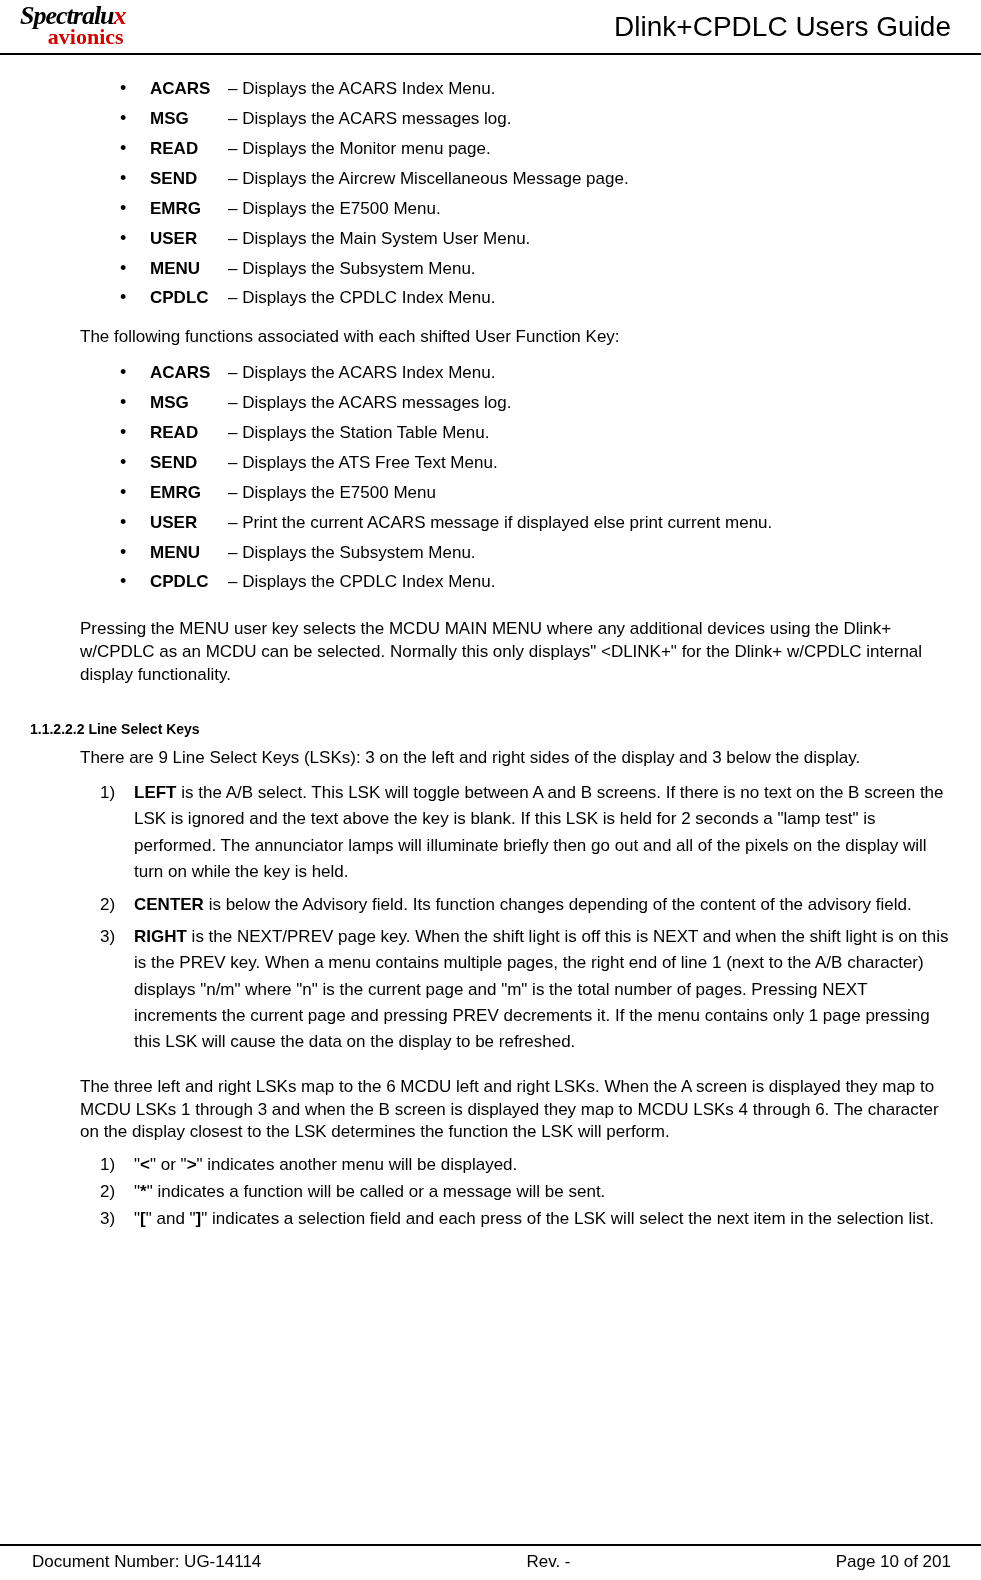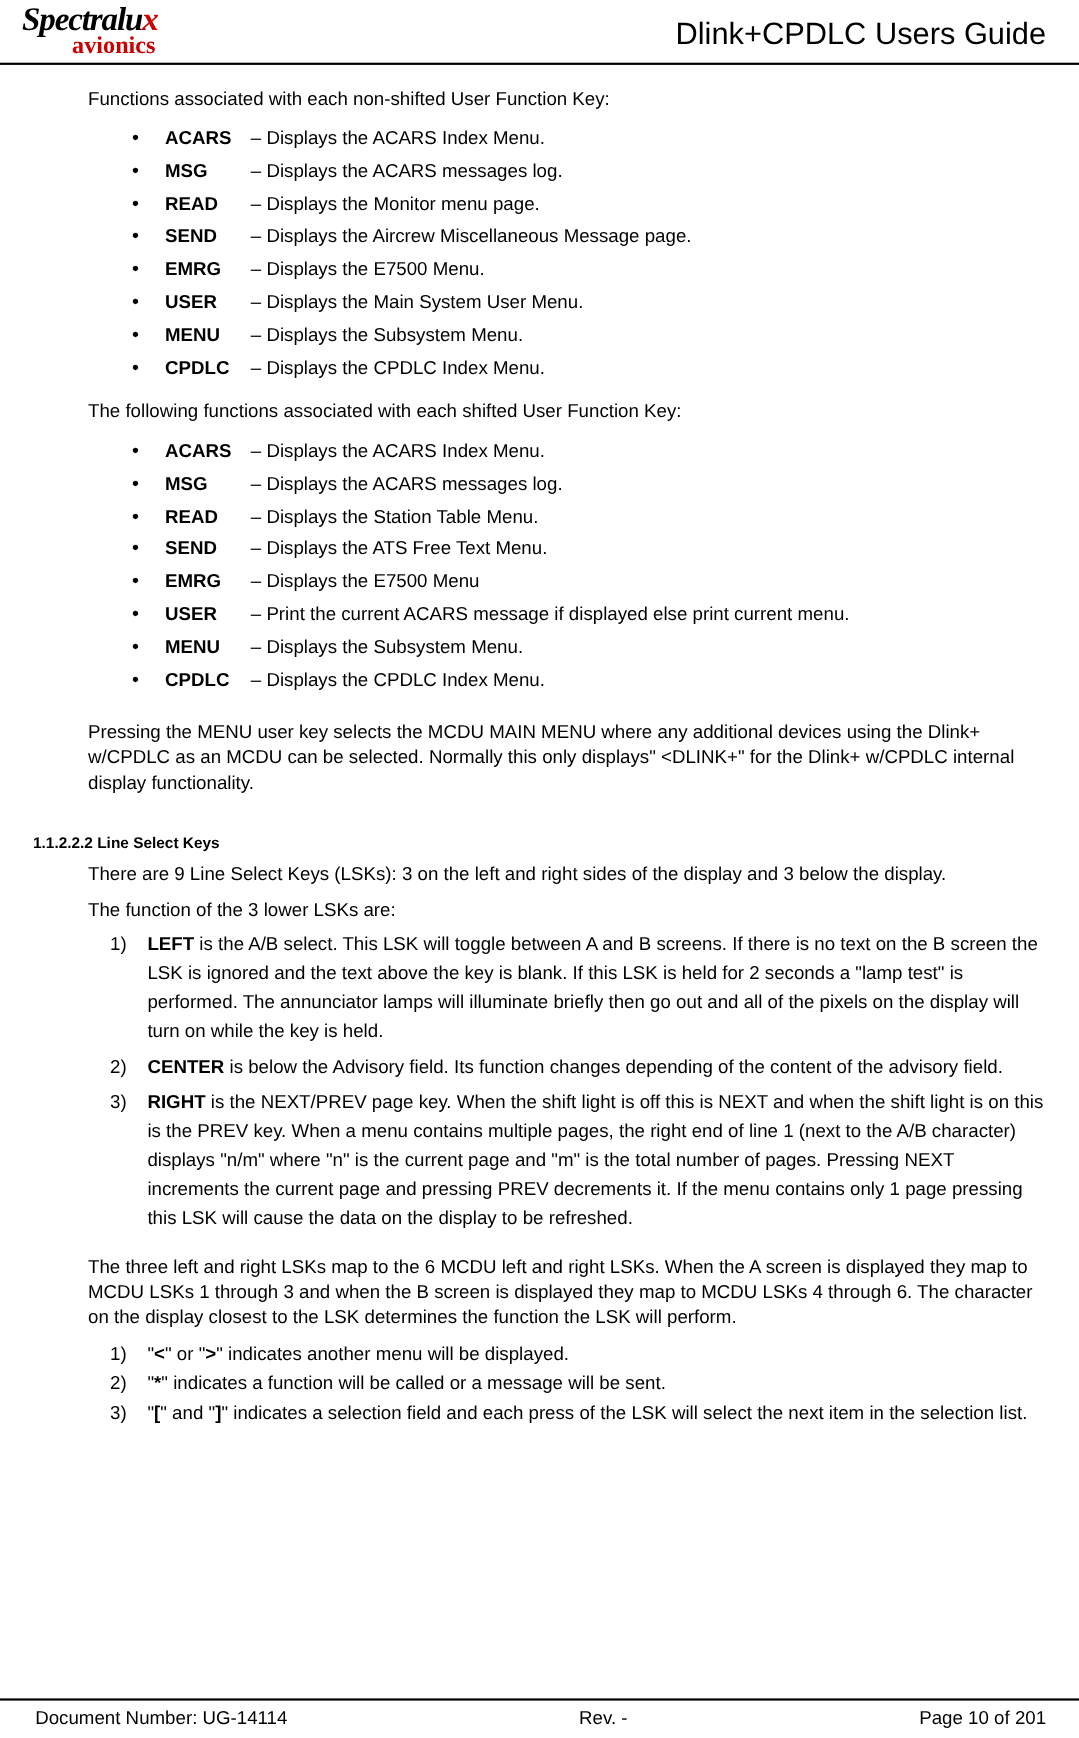--- a/index.html
+++ b/index.html
@@ -22,21 +22,21 @@
     }
     .logo {
       display: flex;
       flex-direction: column;
       line-height: 0.9;
     }
     .logo-top {
       font-family: "Times New Roman", serif;
       font-weight: bold;
       font-style: italic;
-      font-size: 30px;
+      font-size: 26px;
       color: #000;
       letter-spacing: -1px;
     }
     .logo-x { color: #c00; }
     .logo-bottom {
       font-family: "Times New Roman", serif;
       font-weight: bold;
       font-size: 22px;
       color: #c00;
       text-align: right;
@@ -123,21 +123,20 @@
     <div class="logo-top">
       <span>Spectralu</span><span class="logo-x">x</span>
     </div>
     <div class="logo-bottom">avionics</div>
   </div>
   <div class="header-title">Dlink+CPDLC Users Guide</div>
 </div>
 
 <div class="page-content">
 
-  <p class="para indent-1">Functions associated with each non-shifted User Function Key:</p>
   <ul class="func-list" id="list1">
       <li>
         <span class="bullet-dot">•</span>
         <span class="key-name">ACARS</span>
         <span class="key-desc">– Displays the ACARS Index Menu.</span>
       </li>
       <li>
         <span class="bullet-dot">•</span>
         <span class="key-name">MSG</span>
         <span class="key-desc">– Displays the ACARS messages log.</span>
@@ -216,21 +215,20 @@
         <span class="key-name">CPDLC</span>
         <span class="key-desc">– Displays the CPDLC Index Menu.</span>
       </li>
     </ul>
 
   <p class="para indent-1" style="margin-top:22px">Pressing the MENU user key selects the MCDU MAIN MENU where any additional devices using the Dlink+ w/CPDLC as an MCDU can be selected. Normally this only displays" &lt;DLINK+" for the Dlink+ w/CPDLC internal display functionality.</p>
 
   <h2 class="section-heading">1.1.2.2.2 Line Select Keys</h2>
 
   <p class="para indent-1">There are 9 Line Select Keys (LSKs): 3 on the left and right sides of the display and 3 below the display.</p>
-  <p class="para-tight indent-1">The function of the 3 lower LSKs are:</p>
 
   <ol class="num-list spaced" id="lsklist">
       <li>
         <span class="num-marker">1)</span>
         <span class="num-body"><span class="bold">LEFT</span> is the A/B select.  This LSK will toggle between A and B screens.  If there is no text on the B screen the LSK is ignored and the text above the key is blank.  If this LSK is held for 2 seconds a "lamp test" is performed.  The annunciator lamps will illuminate briefly then go out and all of the pixels on the display will turn on while the key is held.</span>
       </li>
       <li>
         <span class="num-marker">2)</span>
         <span class="num-body"><span class="bold">CENTER</span> is below the Advisory field.  Its function changes depending of the content of the advisory field.</span>
       </li>

